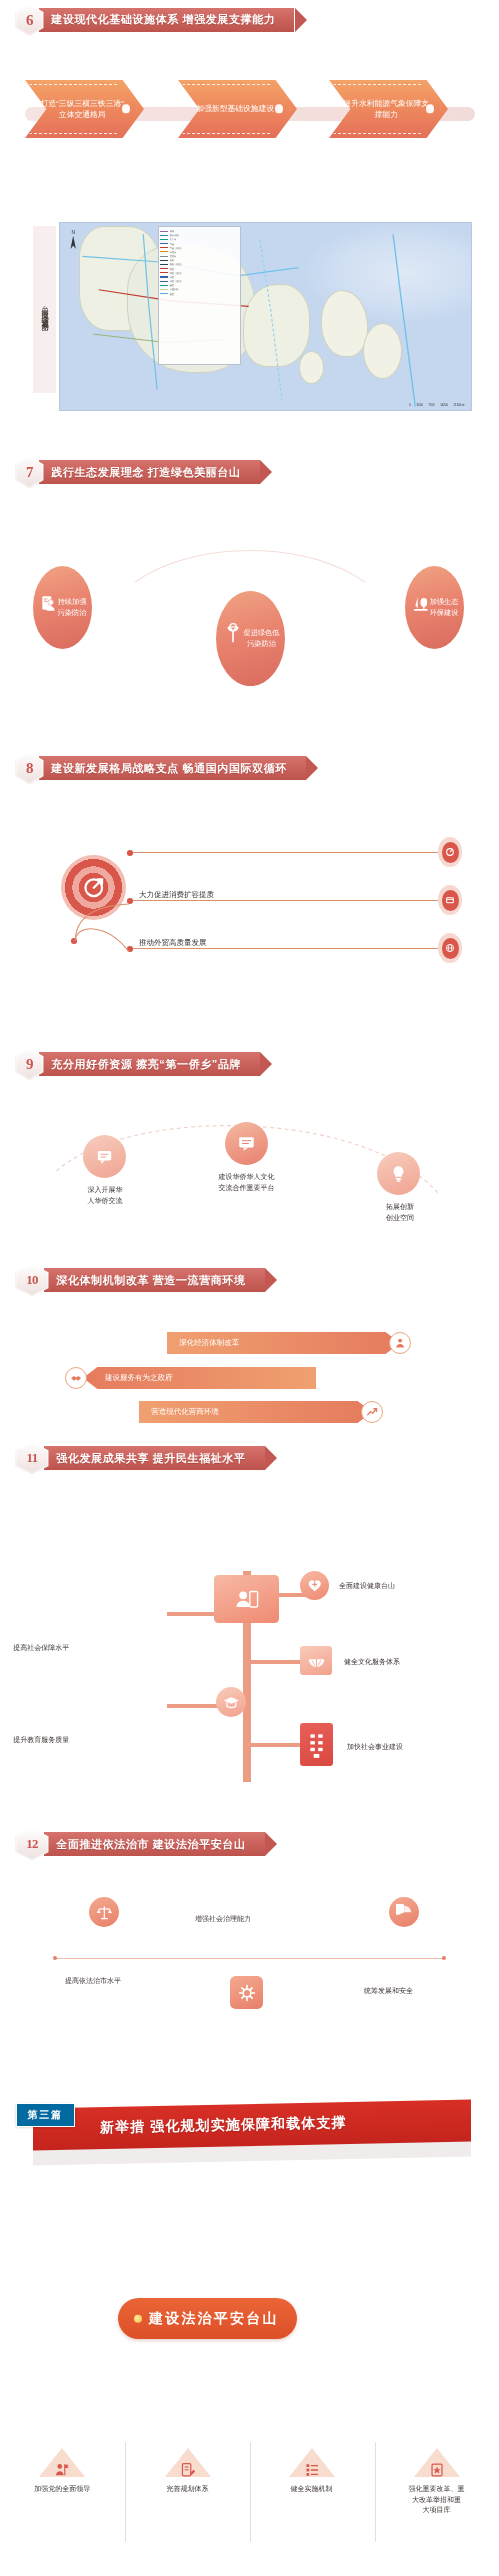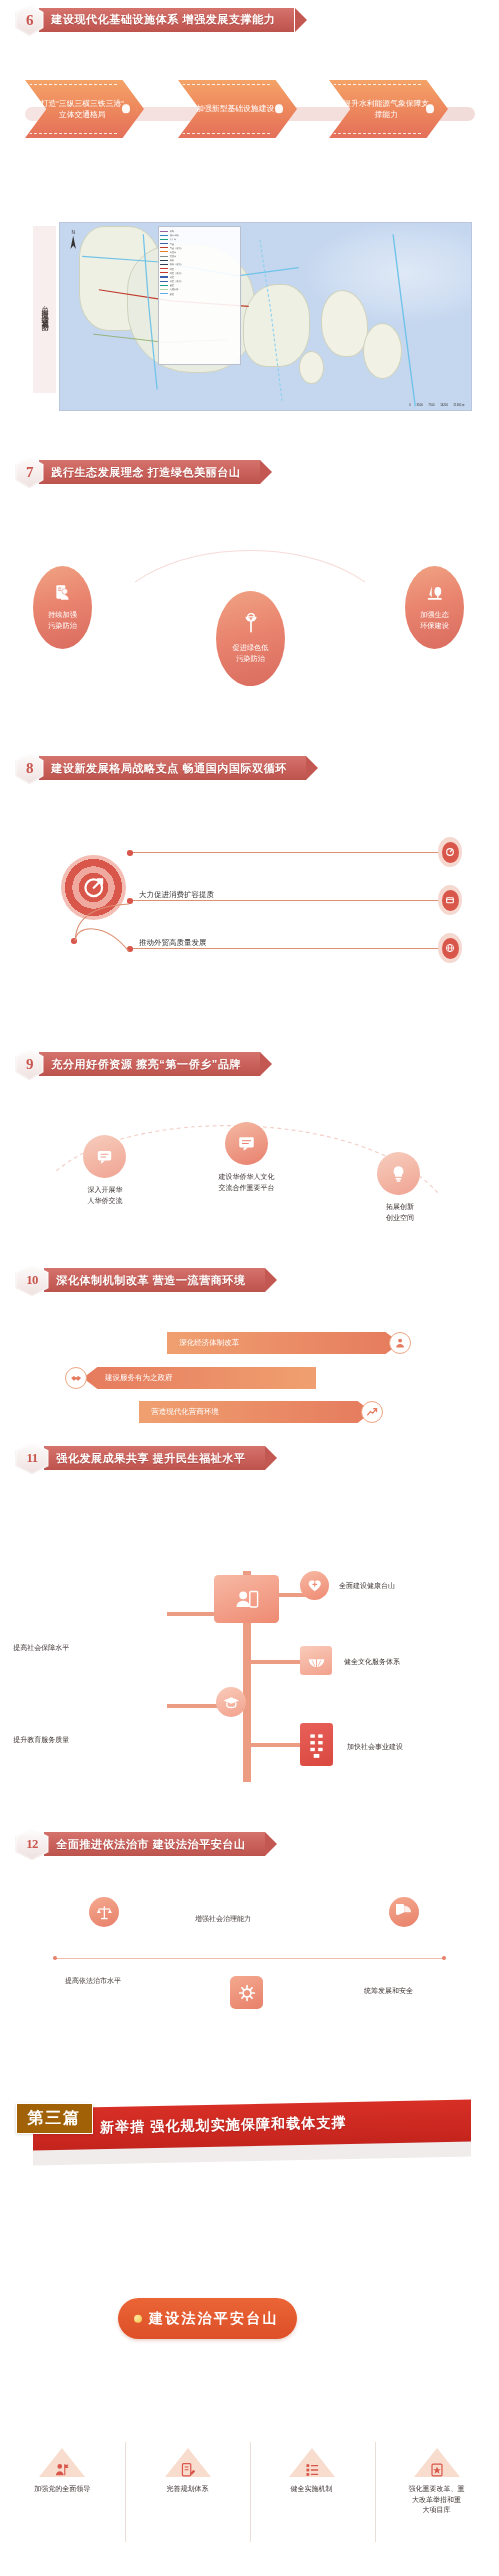--- a/index.html
+++ b/index.html
@@ -163,21 +163,21 @@
   }
   .legend .lrow { display:flex; gap:1.7px; align-items:center; }
   .legend .sw { width: 7.8px; height: 1.1px; background:#c0392b; }
 
   
   .oval {
     position: absolute;
     width: 59px; height: 83px;
     border-radius: 50%;
     background: linear-gradient(165deg,#f0a383 0%,#e9846f 45%,#d96b5e 100%);
-    display: flex; flex-direction: column;
+    display: flex; flex-direction: row;
     align-items: center; justify-content: center;
     color: #fff; font-size: 7.2px; line-height: 1.5;
     text-align: center;
   }
   .oval.big { width: 69px; height: 95px; }
   .oval .ic { margin-bottom: 4.4px; }
   .arc {
     position: absolute;
     border: 1.1px solid #f6dcd8;
     border-bottom-color: transparent;
@@ -290,23 +290,23 @@
     background: linear-gradient(160deg,#f4a98f,#e8806a);
     display:flex;align-items:center;justify-content:center;color:#fff;
   }
   .s12-lbl{position:absolute;font-size:7px;color:#39302e;white-space:nowrap;}
   .s12-line{position:absolute;height:1.1px;background:#f0bcab;}
   .s12-dot{position:absolute;width:4.4px;height:4.4px;border-radius:50%;background:#e8806a;}
 
   
   .part-tag {
     position:absolute;
-    background:#a16207;
+    background:#0369a1;
     color:#fff;
-    font-size:16px; font-weight:bold;
+    font-size:10px; font-weight:bold;
     padding: 3.9px 11px;
     letter-spacing:1.7px;
     border:1.1px solid #fff;
     z-index:4;
     box-shadow: 0 1.1px 2.8px rgba(0,0,0,.2);
   }
   .part-bar {
     position:absolute;
     background: linear-gradient(180deg,#d72f26 0%,#c4241d 100%);
     color:#fff;

